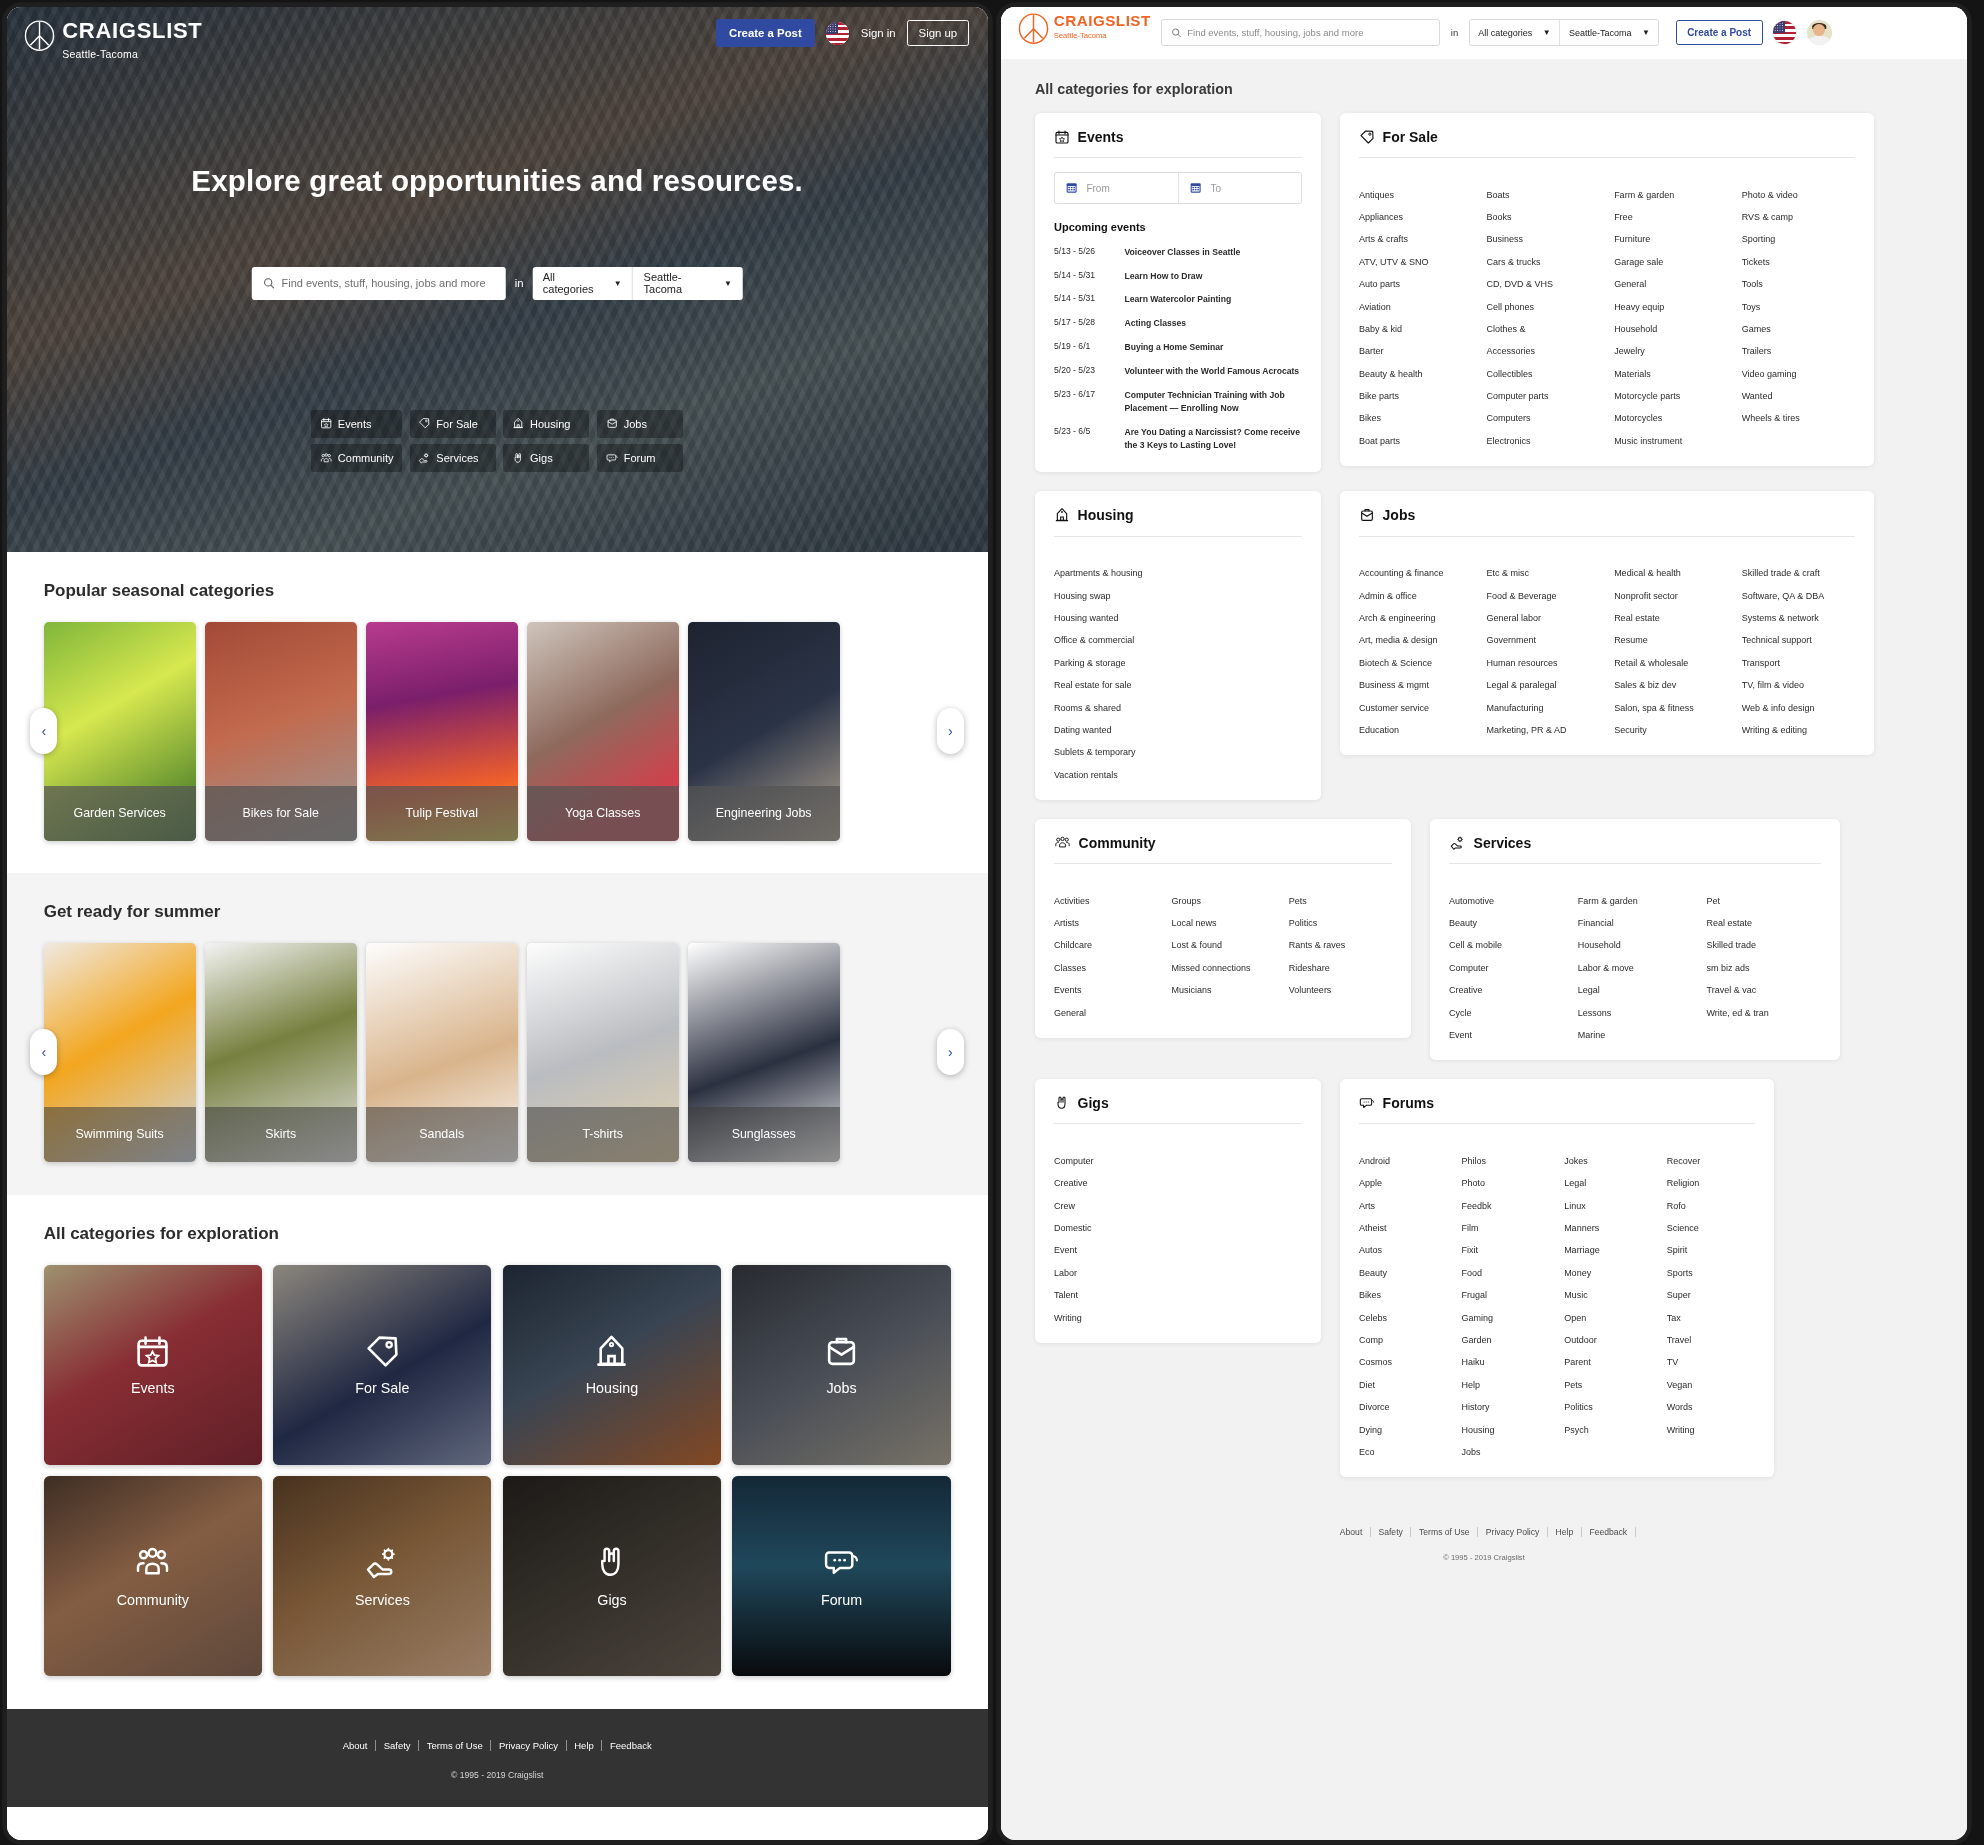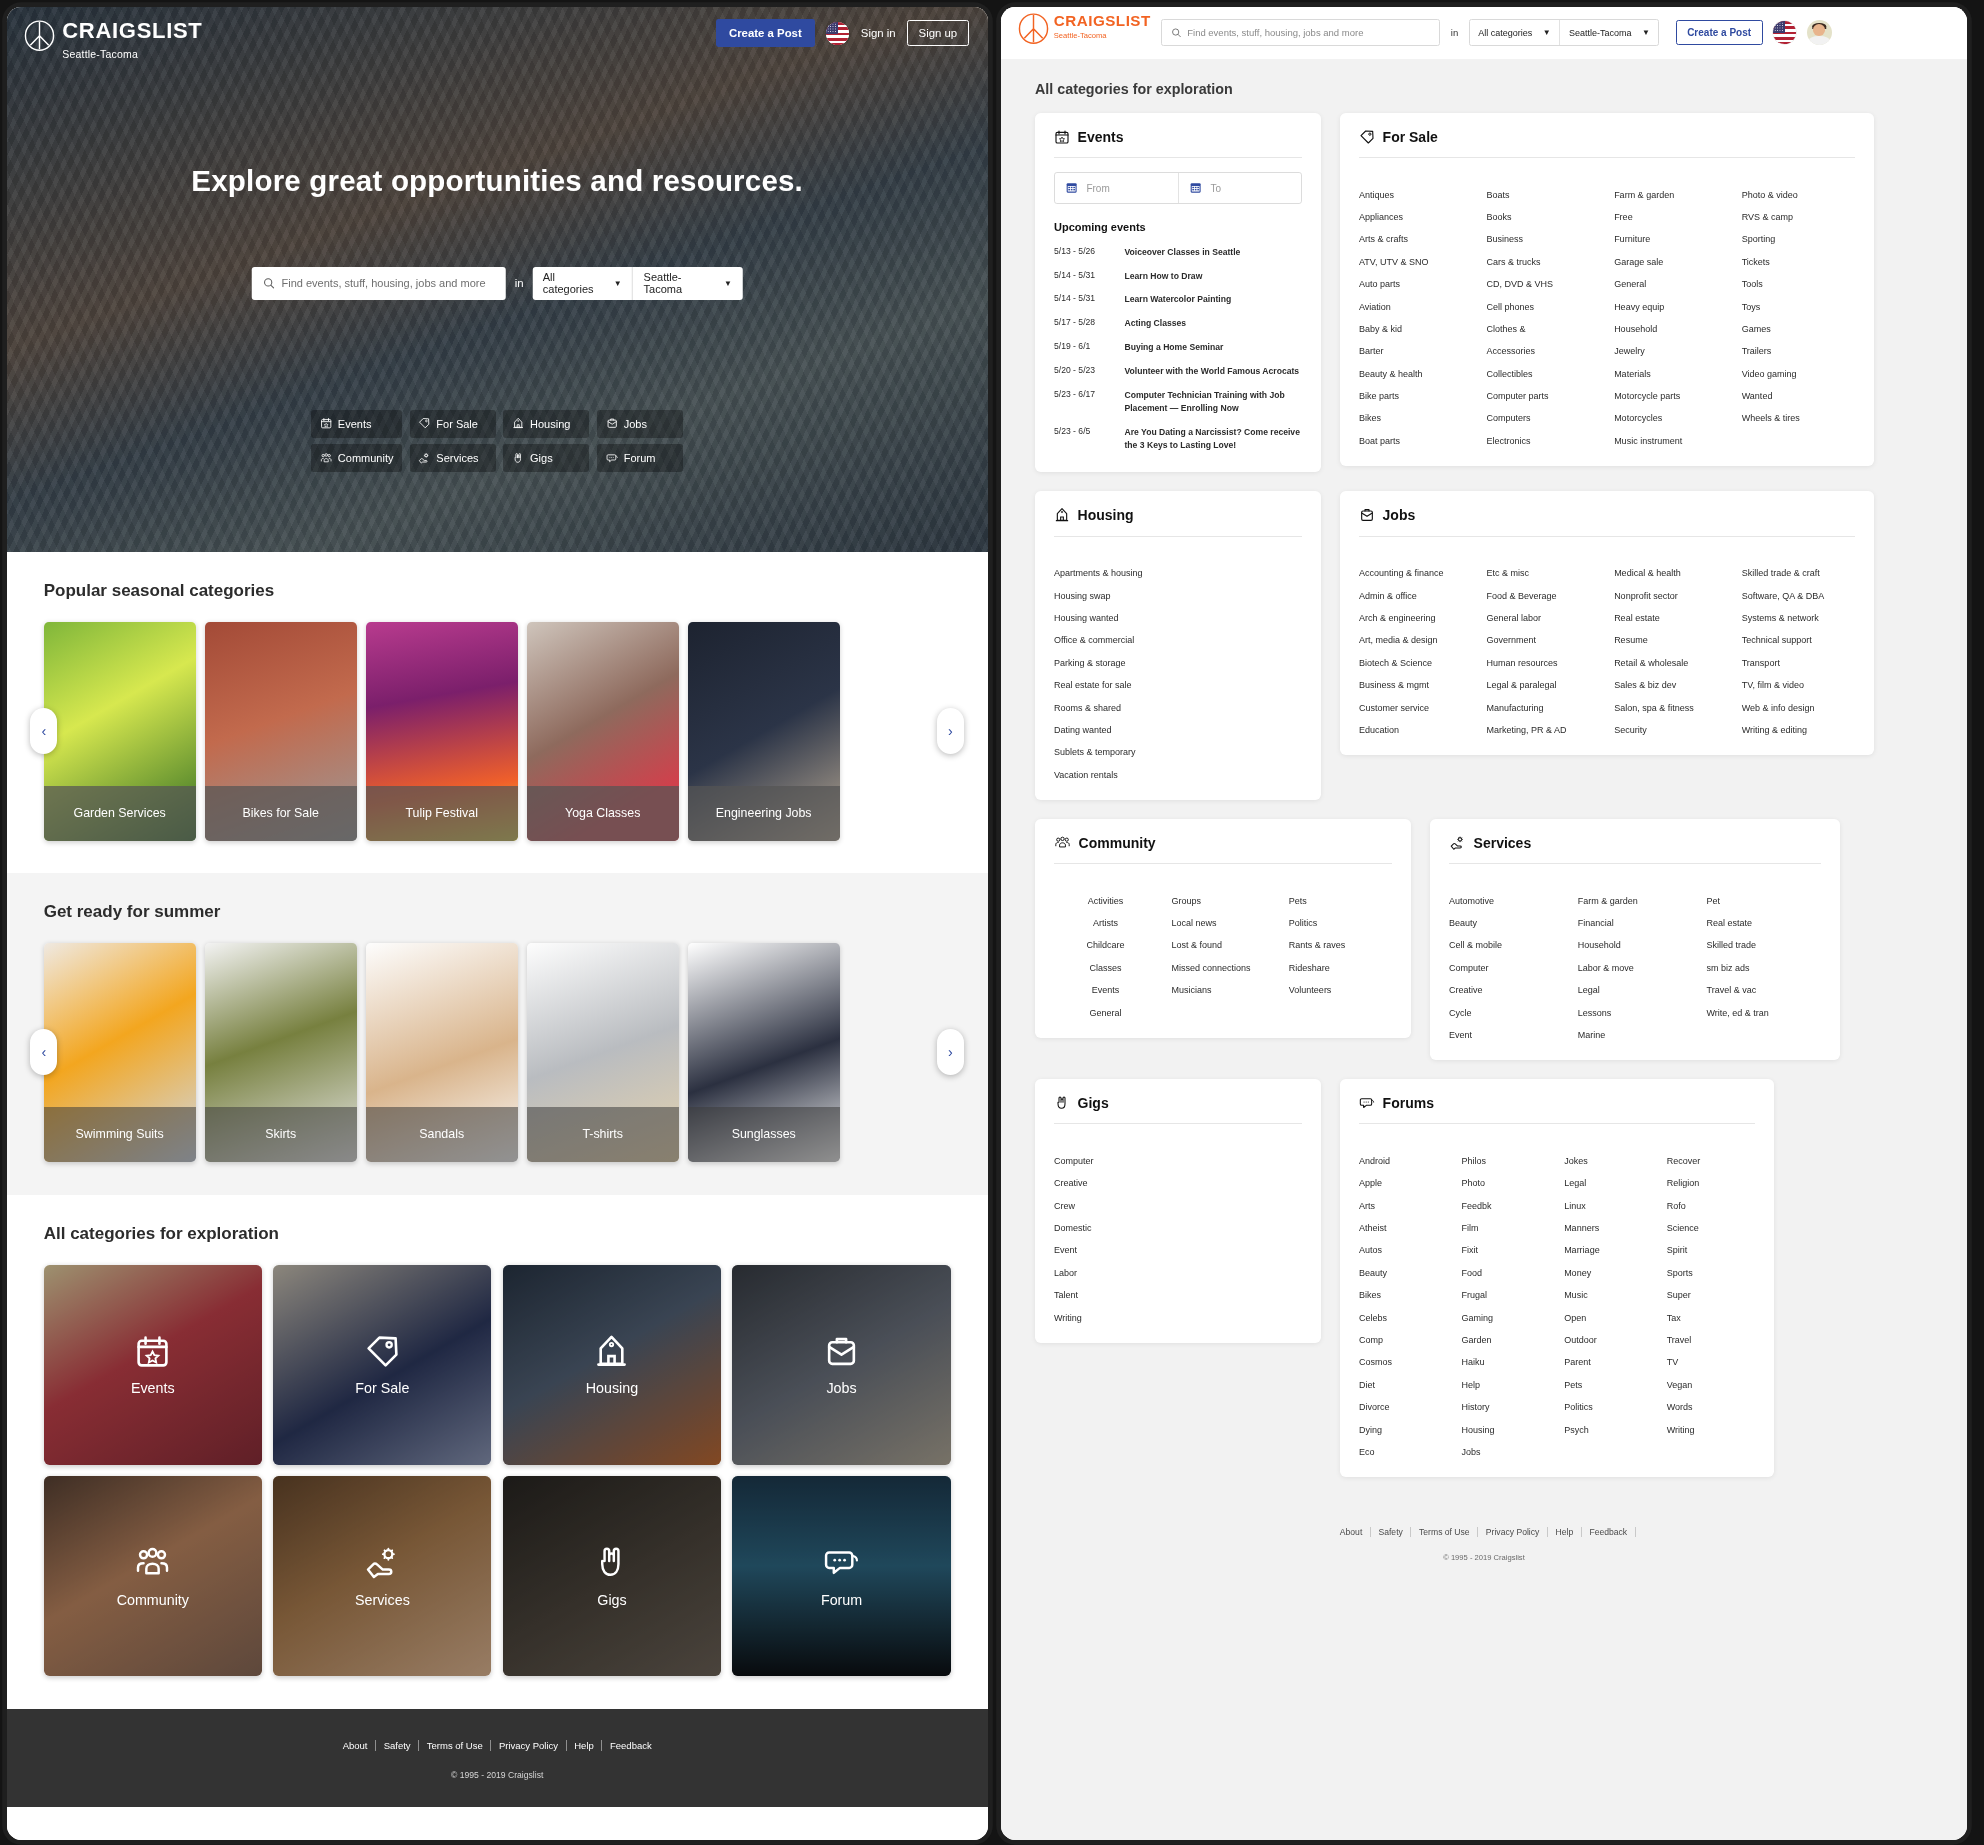--- a/index.html
+++ b/index.html
@@ -763,21 +763,21 @@
                 <circle cx="7" cy="6.5" r="2.6" stroke="#111" stroke-width="1.6"></circle>
                 <circle cx="14" cy="5.2" r="2.8" stroke="#111" stroke-width="1.6"></circle>
                 <circle cx="21" cy="6.5" r="2.6" stroke="#111" stroke-width="1.6"></circle>
                 <path d="M9.2 18.5v-3.1c0-2.3 2.1-3.7 4.8-3.7s4.8 1.4 4.8 3.7v3.1z" stroke="#111" stroke-width="1.6" stroke-linejoin="round"></path>
                 <path d="M3 16.6v-2.4c0-1.9 1.7-3.1 4-3.1M25 16.6v-2.4c0-1.9-1.7-3.1-4-3.1" stroke="#111" stroke-width="1.6" stroke-linecap="round"></path>
               </svg>
               <div class="ttl">Community</div>
             </div>
             <div class="rule"></div>
             <div class="col-list" id="community-cols" style="grid-template-columns:repeat(3,1fr)">
-                  <div style="display: flex; flex-direction: column; gap: 12.4px; align-items: center;">
+                  <div style="display: flex; flex-direction: column; gap: 12.4px;">
                     <a>Activities</a>
                     <a>Artists</a>
                     <a>Childcare</a>
                     <a>Classes</a>
                     <a>Events</a>
                     <a>General</a>
                   </div>
                   <div style="display: flex; flex-direction: column; gap: 12.4px;">
                     <a>Groups</a>
                     <a>Local news</a>

